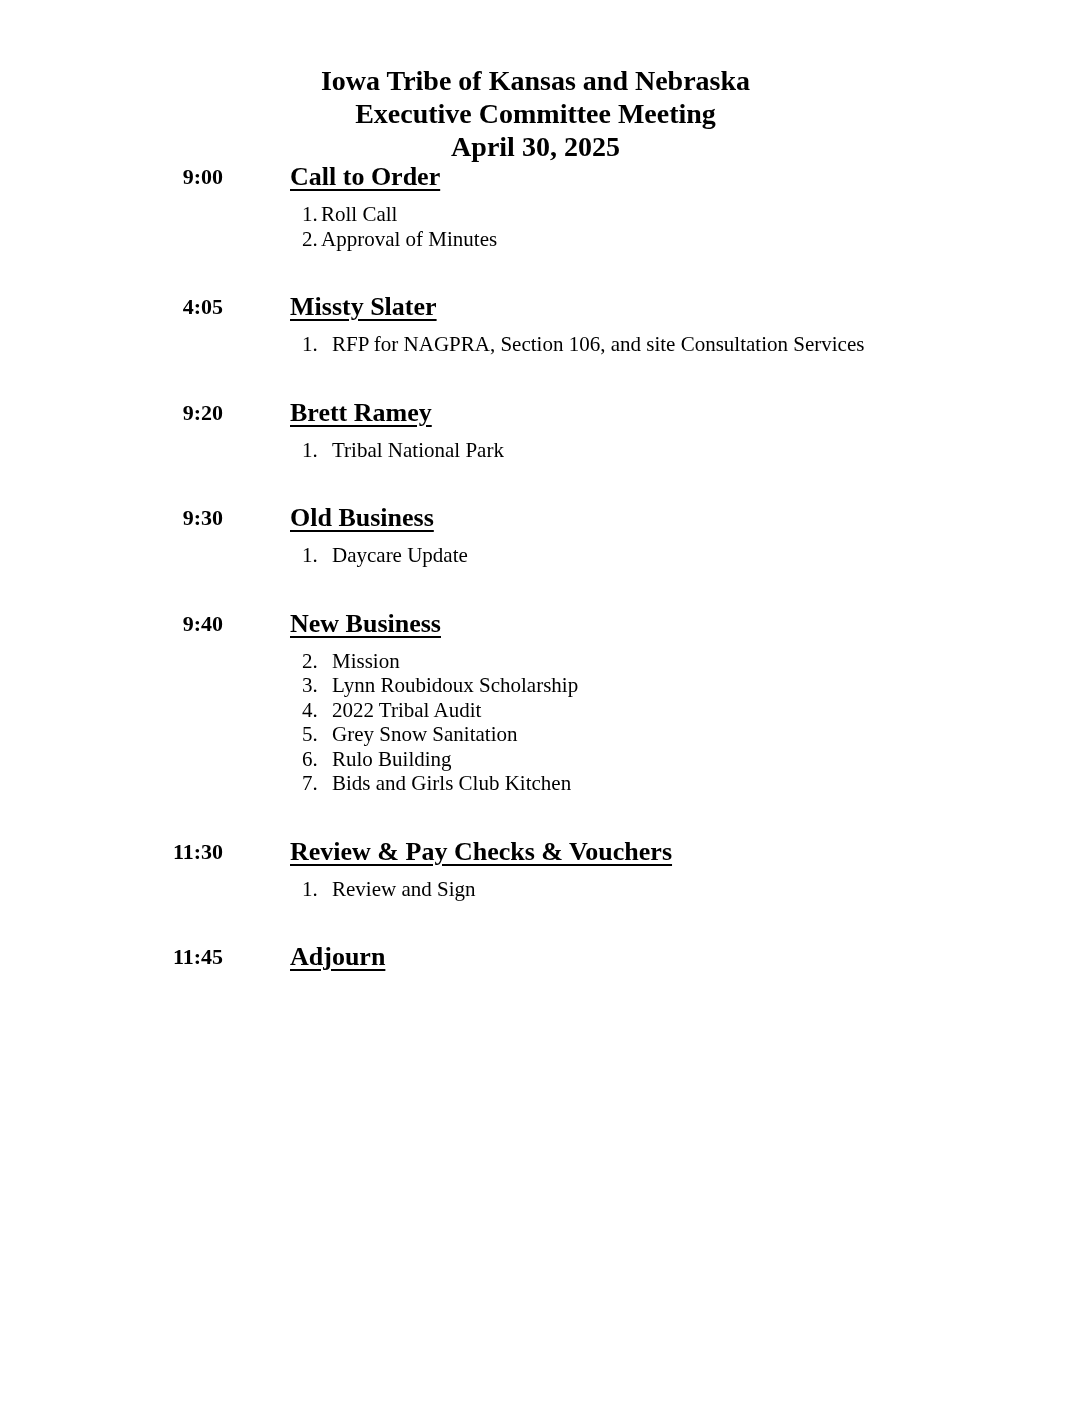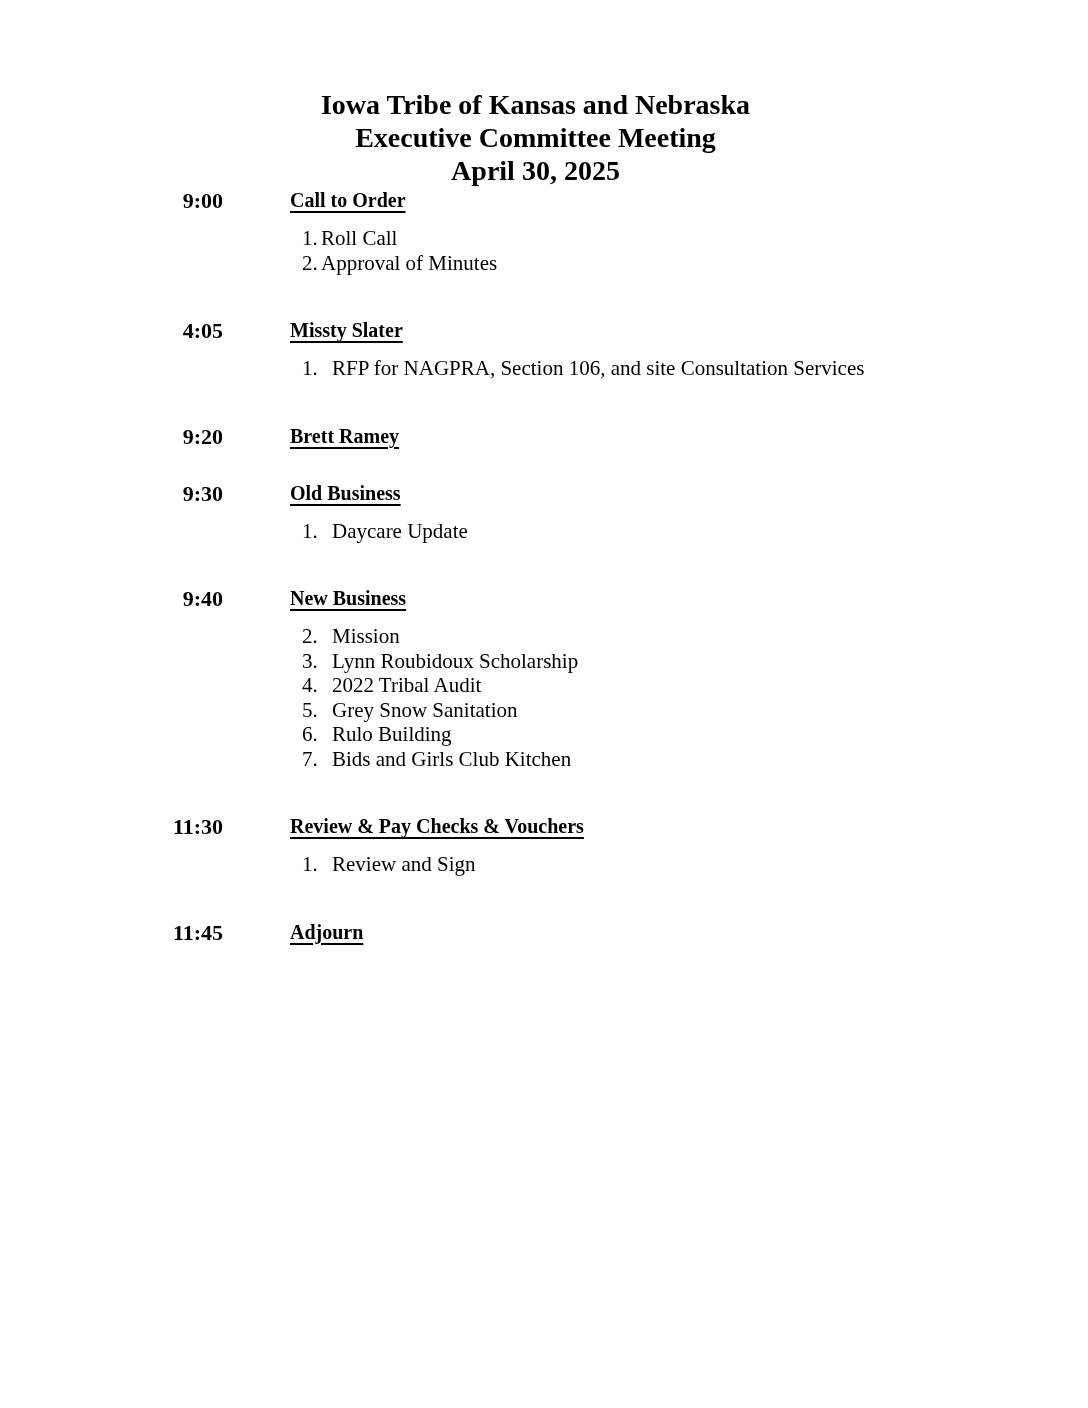--- a/index.html
+++ b/index.html
@@ -9,21 +9,21 @@
   }
   .page {
     position: relative;
     width: 1088px;
     height: 1250px;
     margin: 0 auto;
     background: #ffffff;
     color: #000000;
     font-family: "Liberation Serif", "DejaVu Serif", serif;
     box-sizing: border-box;
-    padding: 88px 113px 0 96px;
+    padding: 64px 113px 0 96px;
     overflow: hidden;
   }
   .title-block {
     text-align: center;
     margin: 0 0 0 0;
   }
   .title-line {
     font-size: 28px;
     font-weight: bold;
     line-height: 33px;
@@ -40,21 +40,21 @@
     text-align: right;
     font-size: 22px;
     font-weight: bold;
     line-height: 27px;
     white-space: nowrap;
   }
   .section .body {
     grid-column: 3;
   }
   .section .heading {
-    font-size: 20px;
+    font-size: 26px;
     font-weight: bold;
     line-height: 27px;
     display: inline-block;
     text-decoration: underline;
     text-decoration-thickness: 2px;
     text-underline-offset: 4px;
     white-space: nowrap;
     text-align: right;
   }
   .items {
@@ -104,20 +104,23 @@
       <ul class="items">
         <li class="item"><span class="num">1.</span><span>RFP for NAGPRA, Section 106, and site Consultation Services</span></li>
       </ul>
     </div>
   </div>
 
   <div class="section">
     <div class="time">9:20</div>
     <div class="body">
       <span class="heading">Brett Ramey</span>
+      <ul class="items">
+        <li class="item"><span class="num">1.</span><span>Tribal National Park</span></li>
+      </ul>
     </div>
   </div>
 
   <div class="section">
     <div class="time">9:30</div>
     <div class="body">
       <span class="heading">Old Business</span>
       <ul class="items">
         <li class="item"><span class="num">1.</span><span>Daycare Update</span></li>
       </ul>

